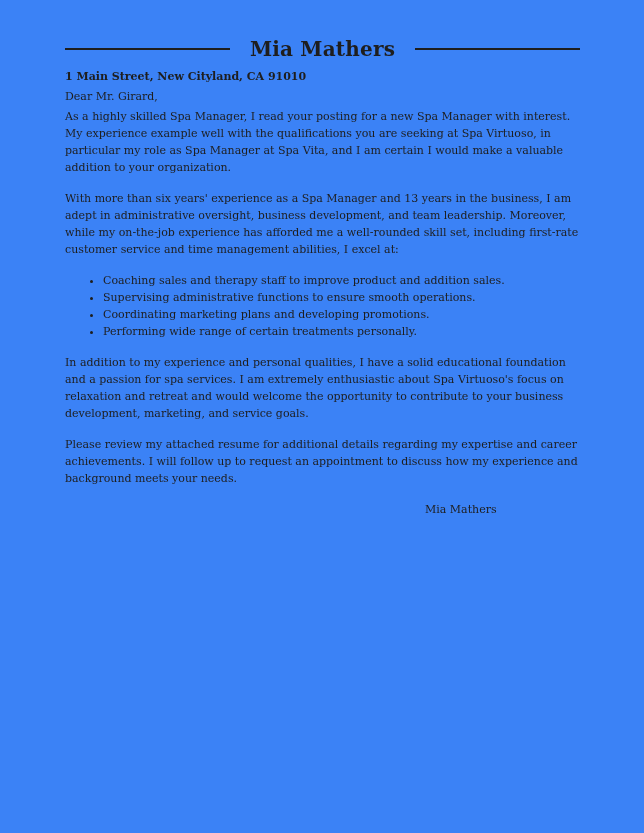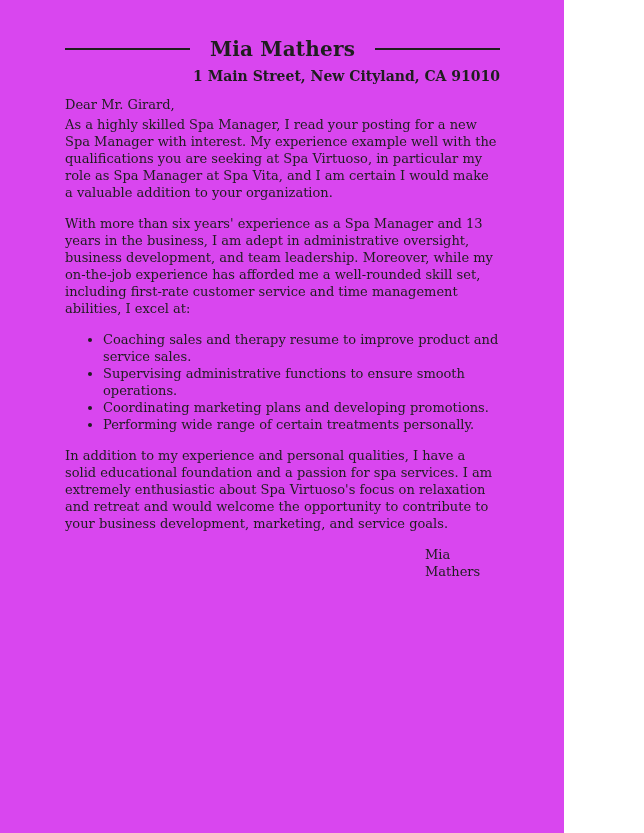--- a/index.html
+++ b/index.html
@@ -5,23 +5,23 @@
   * { margin: 0; padding: 0; box-sizing: border-box; }
   html, body { background: #ffffff; }
   body {
     width: 644px;
     height: 833px;
     font-family: "DejaVu Serif", "Liberation Serif", serif;
     color: #1e1e1e;
     overflow: hidden;
   }
   .page {
-    width: 564px;
+    width: 644px;
     height: 833px;
-    background: #d946ef;
+    background: #3b82f6;
     padding: 36px 64px 0 65px;
   }
   
   .name-row {
     display: flex;
     align-items: center;
     width: 100%;
   }
   .rule {
     flex: 1;
@@ -30,30 +30,30 @@
   }
   .name {
     font-size: 20px;
     font-weight: bold;
     line-height: 26px;
     margin: 0 20px;
     white-space: nowrap;
     letter-spacing: 0.2px;
   }
   .address, .contact {
-    text-align: right;
+    text-align: left;
     font-weight: bold;
-    font-size: 14px;
+    font-size: 11px;
     line-height: 17px;
   }
   .address { margin-top: 6px; }
   
   .letter-body {
-    margin-top: 11px;
-    font-size: 13px;
+    margin-top: 3px;
+    font-size: 11px;
     line-height: 17px;
   }
   .letter-body p {
     margin-bottom: 14px;
   }
   p.salutation {
     margin-bottom: 3px;
   }
   ul.skills {
     margin: 0 0 14px 0;
@@ -88,28 +88,29 @@
   </header>
 
   <main class="letter-body">
     <p class="salutation">Dear Mr. Girard,</p>
 
     <p>As a highly skilled Spa Manager, I read your posting for a new Spa Manager with interest. My experience example well with the qualifications you are seeking at Spa Virtuoso, in particular my role as Spa Manager at Spa Vita, and I am certain I would make a valuable addition to your organization.</p>
 
     <p>With more than six years' experience as a Spa Manager and 13 years in the business, I am adept in administrative oversight, business development, and team leadership. Moreover, while my on-the-job experience has afforded me a well-rounded skill set, including first-rate customer service and time management abilities, I excel at:</p>
 
     <ul class="skills">
-      <li>Coaching sales and therapy resume to improve product and service sales.</li>
+      <li>Coaching sales and therapy staff to improve product and addition sales.</li>
       <li>Supervising administrative functions to ensure smooth operations.</li>
       <li>Coordinating marketing plans and developing promotions.</li>
       <li>Performing wide range of certain treatments personally.</li>
     </ul>
 
     <p>In addition to my experience and personal qualities, I have a solid educational foundation and a passion for spa services. I am extremely enthusiastic about Spa Virtuoso's focus on relaxation and retreat and would welcome the opportunity to contribute to your business development, marketing, and service goals.</p>
 
+    <p>Please review my attached resume for additional details regarding my expertise and career achievements. I will follow up to request an appointment to discuss how my experience and background meets your needs.</p>
 
 
     <div class="closing">
       <p class="signature">Mia Mathers</p>
     </div>
   </main>
 
 </div>
 
 </body></html>

